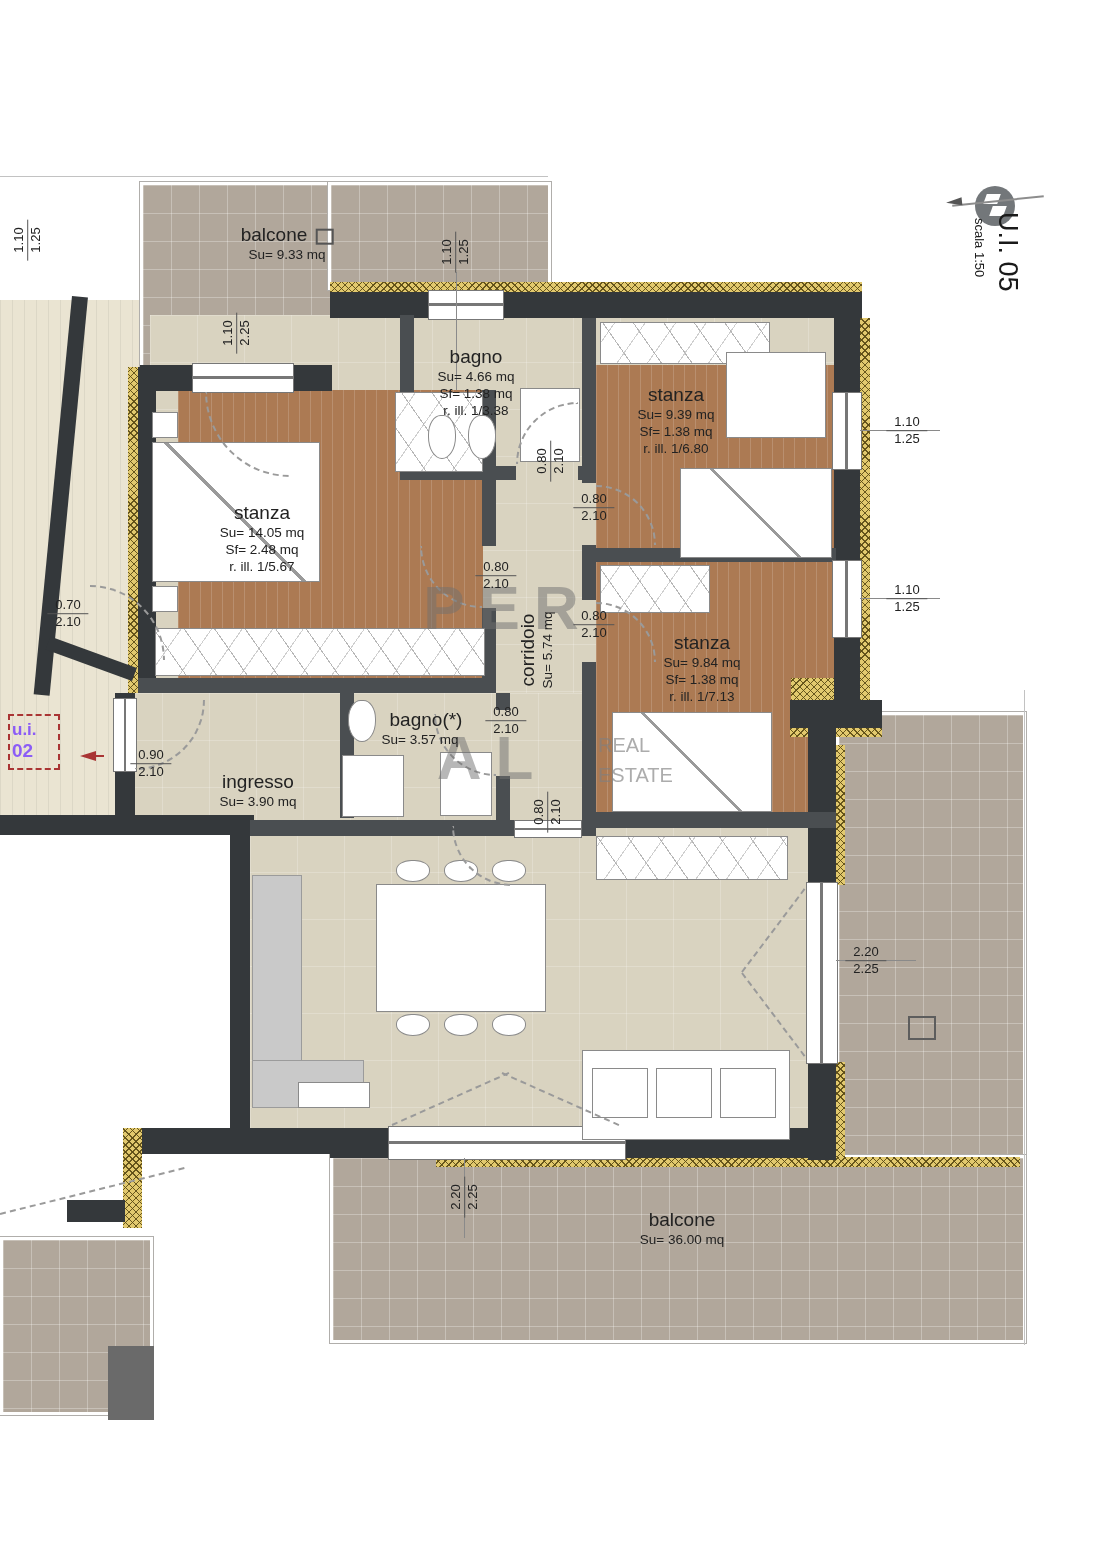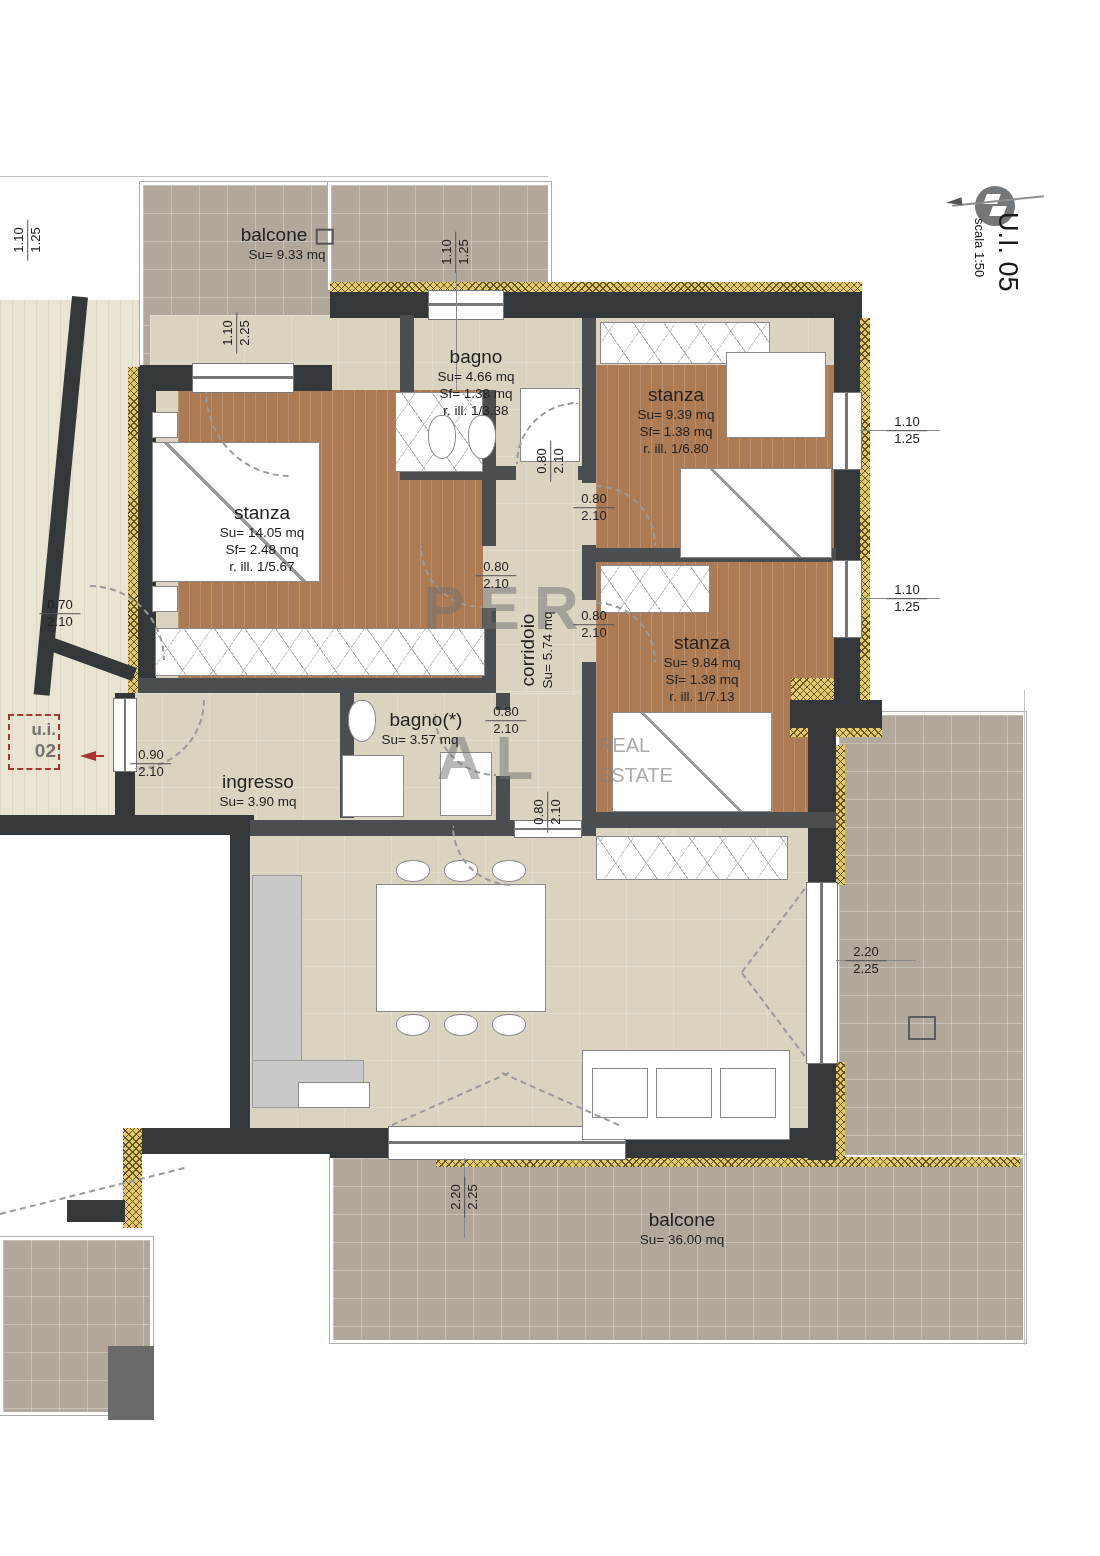--- a/index.html
+++ b/index.html
@@ -45,21 +45,21 @@
   .lbl.vert{transform:translate(-50%,-50%) rotate(-90deg);}
   .dim{position:absolute;transform:translate(-50%,-50%);text-align:center;font-size:13px;line-height:1.1;z-index:50;white-space:nowrap;}
   .dim .t{display:block;border-bottom:1px solid #555;padding:0 8px 1px;}
   .dim .b{display:block;padding-top:1px;}
   .dim.v{transform:translate(-50%,-50%) rotate(-90deg);}
   .sq{display:inline-block;width:14px;height:12px;border:2px solid #555;margin-left:8px;vertical-align:middle;}
   .wm{position:absolute;transform:translate(-50%,-50%);font-weight:bold;font-size:62px;letter-spacing:14px;
       color:rgba(112,112,112,.5);z-index:40;white-space:nowrap;}
   .wm2{position:absolute;font-size:20px;color:rgba(128,128,128,.65);z-index:40;line-height:1.5;}
   .vtitle{position:absolute;writing-mode:vertical-rl;color:#1a1a1a;z-index:60;}
-  .utag{position:absolute;border:2px dashed #a93434;color:#737373;text-align:right;font-weight:bold;z-index:55;
+  .utag{position:absolute;border:2px dashed #a93434;color:#8b5cf6;text-align:left;font-weight:bold;z-index:55;
         line-height:1.15;padding:4px 2px;}
   .frameline{position:absolute;background:#c2c2c2;z-index:5;}
 </style>
 </head>
 <body>
 
 <div id="canvas">
 
   <div class="frameline" style="left:0;top:176px;width:548px;height:1px;"></div>
   <div class="frameline" style="left:1024px;top:690px;width:1px;height:655px;"></div>
@@ -283,21 +283,21 @@
       <span class="b">2.10</span>
     </div>
   <div class="dim v" style="left:548px;top:812px;">
       <span class="t">0.80</span>
       <span class="b">2.10</span>
     </div>
   <div class="dim" style="left:151px;top:764px;">
       <span class="t">0.90</span>
       <span class="b">2.10</span>
     </div>
-  <div class="dim" style="left:60px;top:614px;">
+  <div class="dim" style="left:68px;top:614px;">
       <span class="t">0.70</span>
       <span class="b">2.10</span>
     </div>
   <div class="dim v" style="left:465px;top:1197px;">
       <span class="t">2.20</span>
       <span class="b">2.25</span>
     </div>
   <div class="dim" style="left:866px;top:961px;">
       <span class="t">2.20</span>
       <span class="b">2.25</span>

